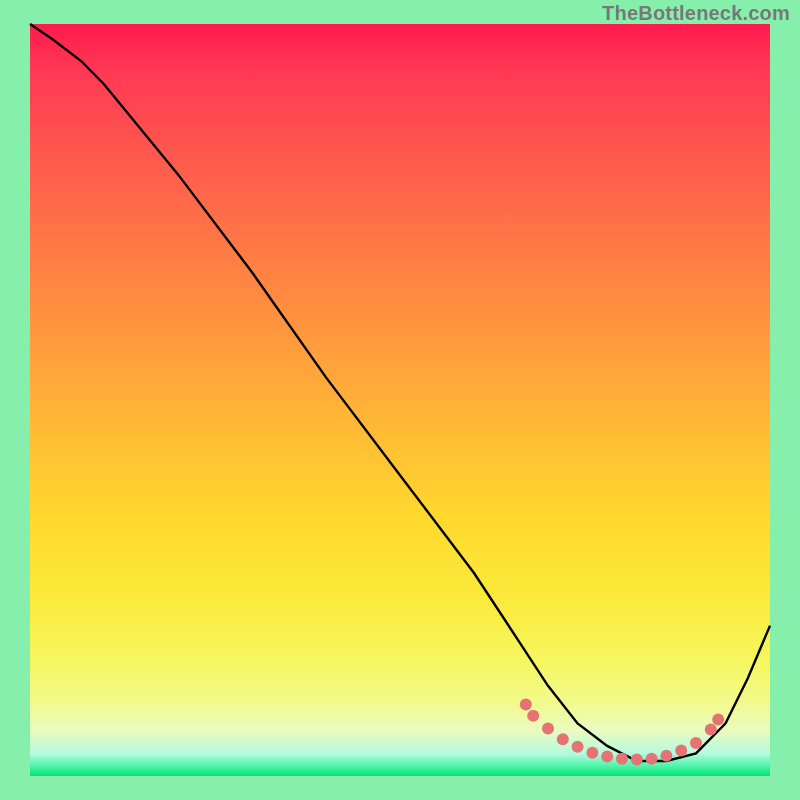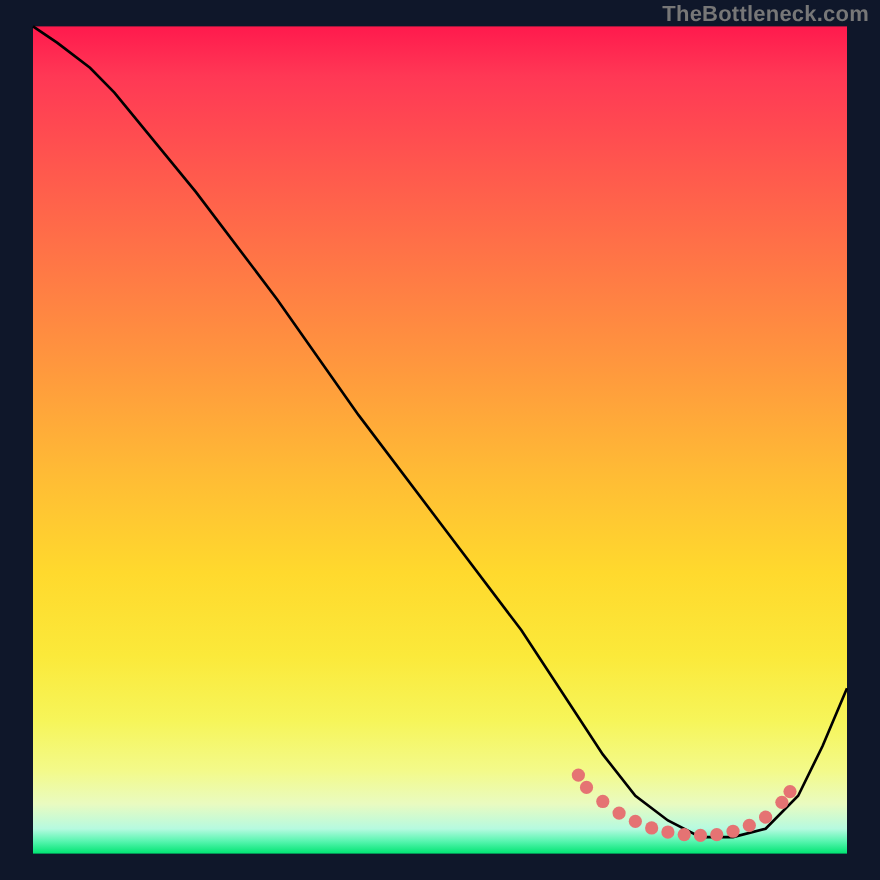--- a/index.html
+++ b/index.html
@@ -10,21 +10,21 @@
     background: #000;
     overflow: hidden;
     font-family: Arial, Helvetica, sans-serif;
   }
   .frame {
     position: absolute;
     left: 0;
     top: 0;
     width: 800px;
     height: 800px;
-    background: #0f172a;
+    background: #86efac;
   }
   .plot {
     position: absolute;
     left: 30px;
     top: 24px;
     width: 740px;
     height: 752px;
     background: linear-gradient(to bottom,
       #ff1a4d 0%,
       #ff3855 6%,

